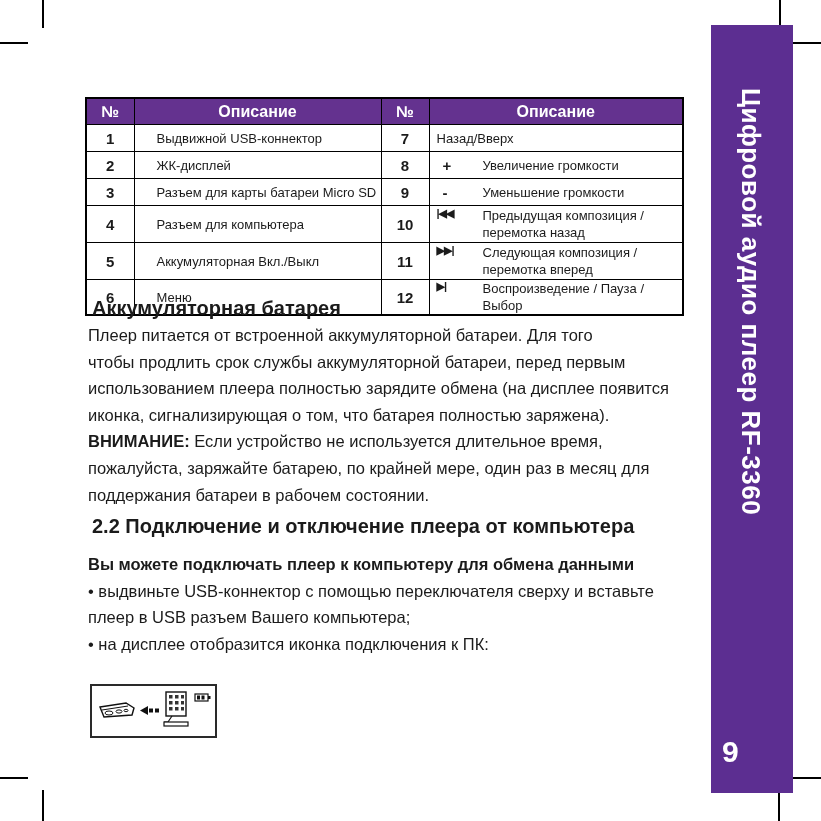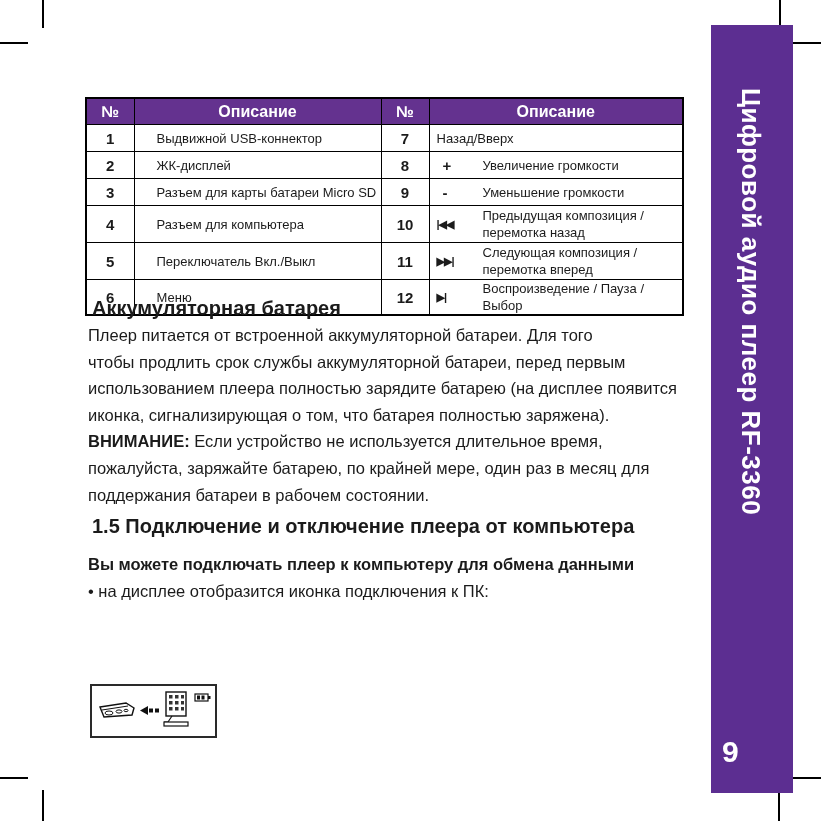--- a/index.html
+++ b/index.html
@@ -36,21 +36,21 @@
   .ctl-table th{
     background:var(--header-purple,#64328f);color:#fff;
     font-size:16px;font-weight:bold;height:25px;
     border-color:#000;
   }
   .ctl-table{border:2px solid #000;}
   .ctl-table td{font-size:13px;vertical-align:middle;}
   td.num{font-weight:bold;font-size:15px;text-align:center;}
   td.desc{padding-left:22px;}
   td.desc-r{padding-left:7px;}
-  .cellflex{display:flex;align-items:center;}
+  .cellflex{display:flex;}
   .cell-icon{
     display:inline-block;min-width:46px;font-weight:bold;font-size:11px;
     letter-spacing:-1px;flex:0 0 auto;
   }
   .cell-icon.plusminus{font-size:15px;letter-spacing:0;padding-left:6px;box-sizing:border-box;}
   .cell-icon:empty{display:none;}
   .cell-text{white-space:pre-line;line-height:17px;}
   tr.h27{height:27px;} tr.h37{height:37px;} tr.h25{height:25px;}
   
   .h1{
@@ -137,21 +137,21 @@
     <td class="desc-r">
           <div class="cellflex">
             <span class="cell-icon">|◀◀</span>
             <span class="cell-text">Предыдущая композиция /
 перемотка назад</span>
           </div>
         </td>
   </tr>
   <tr class="h37">
     <td class="num">5</td>
-    <td class="desc">Переключатель Вкл./Выкл</td>
+    <td class="desc">Аккумуляторная Вкл./Выкл</td>
     <td class="num">11</td>
     <td class="desc-r">
           <div class="cellflex">
             <span class="cell-icon">▶▶|</span>
             <span class="cell-text">Следующая композиция /
 перемотка вперед</span>
           </div>
         </td>
   </tr>
   <tr class="h25">
@@ -165,30 +165,32 @@
           </div>
         </td>
   </tr>
 </tbody>
   </table>
 
 <h1 class="h1" style="top:293px;">Аккумуляторная батарея</h1>
 <div class="bodyblock" style="top:322px;">
   <p>Плеер питается от встроенной аккумуляторной батареи. Для того
 чтобы продлить срок службы аккумуляторной батареи, перед первым
-использованием плеера полностью зарядите батарею (на дисплее появится
+использованием плеера полностью зарядите обмена (на дисплее появится
 иконка, сигнализирующая о том, что батарея полностью заряжена).</p>
   <p><span class="bold">ВНИМАНИЕ:</span><span> Если устройство не используется длительное время,
 пожалуйста, заряжайте батарею, по крайней мере, один раз в месяц для
 поддержания батареи в рабочем состоянии.</span></p>
 </div>
 
-<h1 class="h1" style="top:511px;">1.5 Подключение и отключение плеера от компьютера</h1>
+<h1 class="h1" style="top:511px;">2.2 Подключение и отключение плеера от компьютера</h1>
 <div class="bodyblock" style="top:551px;">
   <p class="bold">Вы можете подключать плеер к компьютеру для обмена данными</p>
+  <p>• выдвиньте USB-коннектор с помощью переключателя сверху и вставьте
+плеер в USB разъем Вашего компьютера;</p>
   <p>• на дисплее отобразится иконка подключения к ПК:</p>
 </div>
 
 <div class="display-box">
   <svg width="123" height="50" viewBox="0 0 123 50" xmlns="http://www.w3.org/2000/svg">
 
     <g stroke="#111" fill="none" stroke-width="1.4">
       <path d="M8 21 L34 17 L42 22 L40 29 L12 31 Z" fill="#fff"></path>
       <path d="M10 24 L36 20" stroke-width="1"></path>
       <ellipse cx="17" cy="27" rx="4" ry="2" stroke-width="1"></ellipse>

